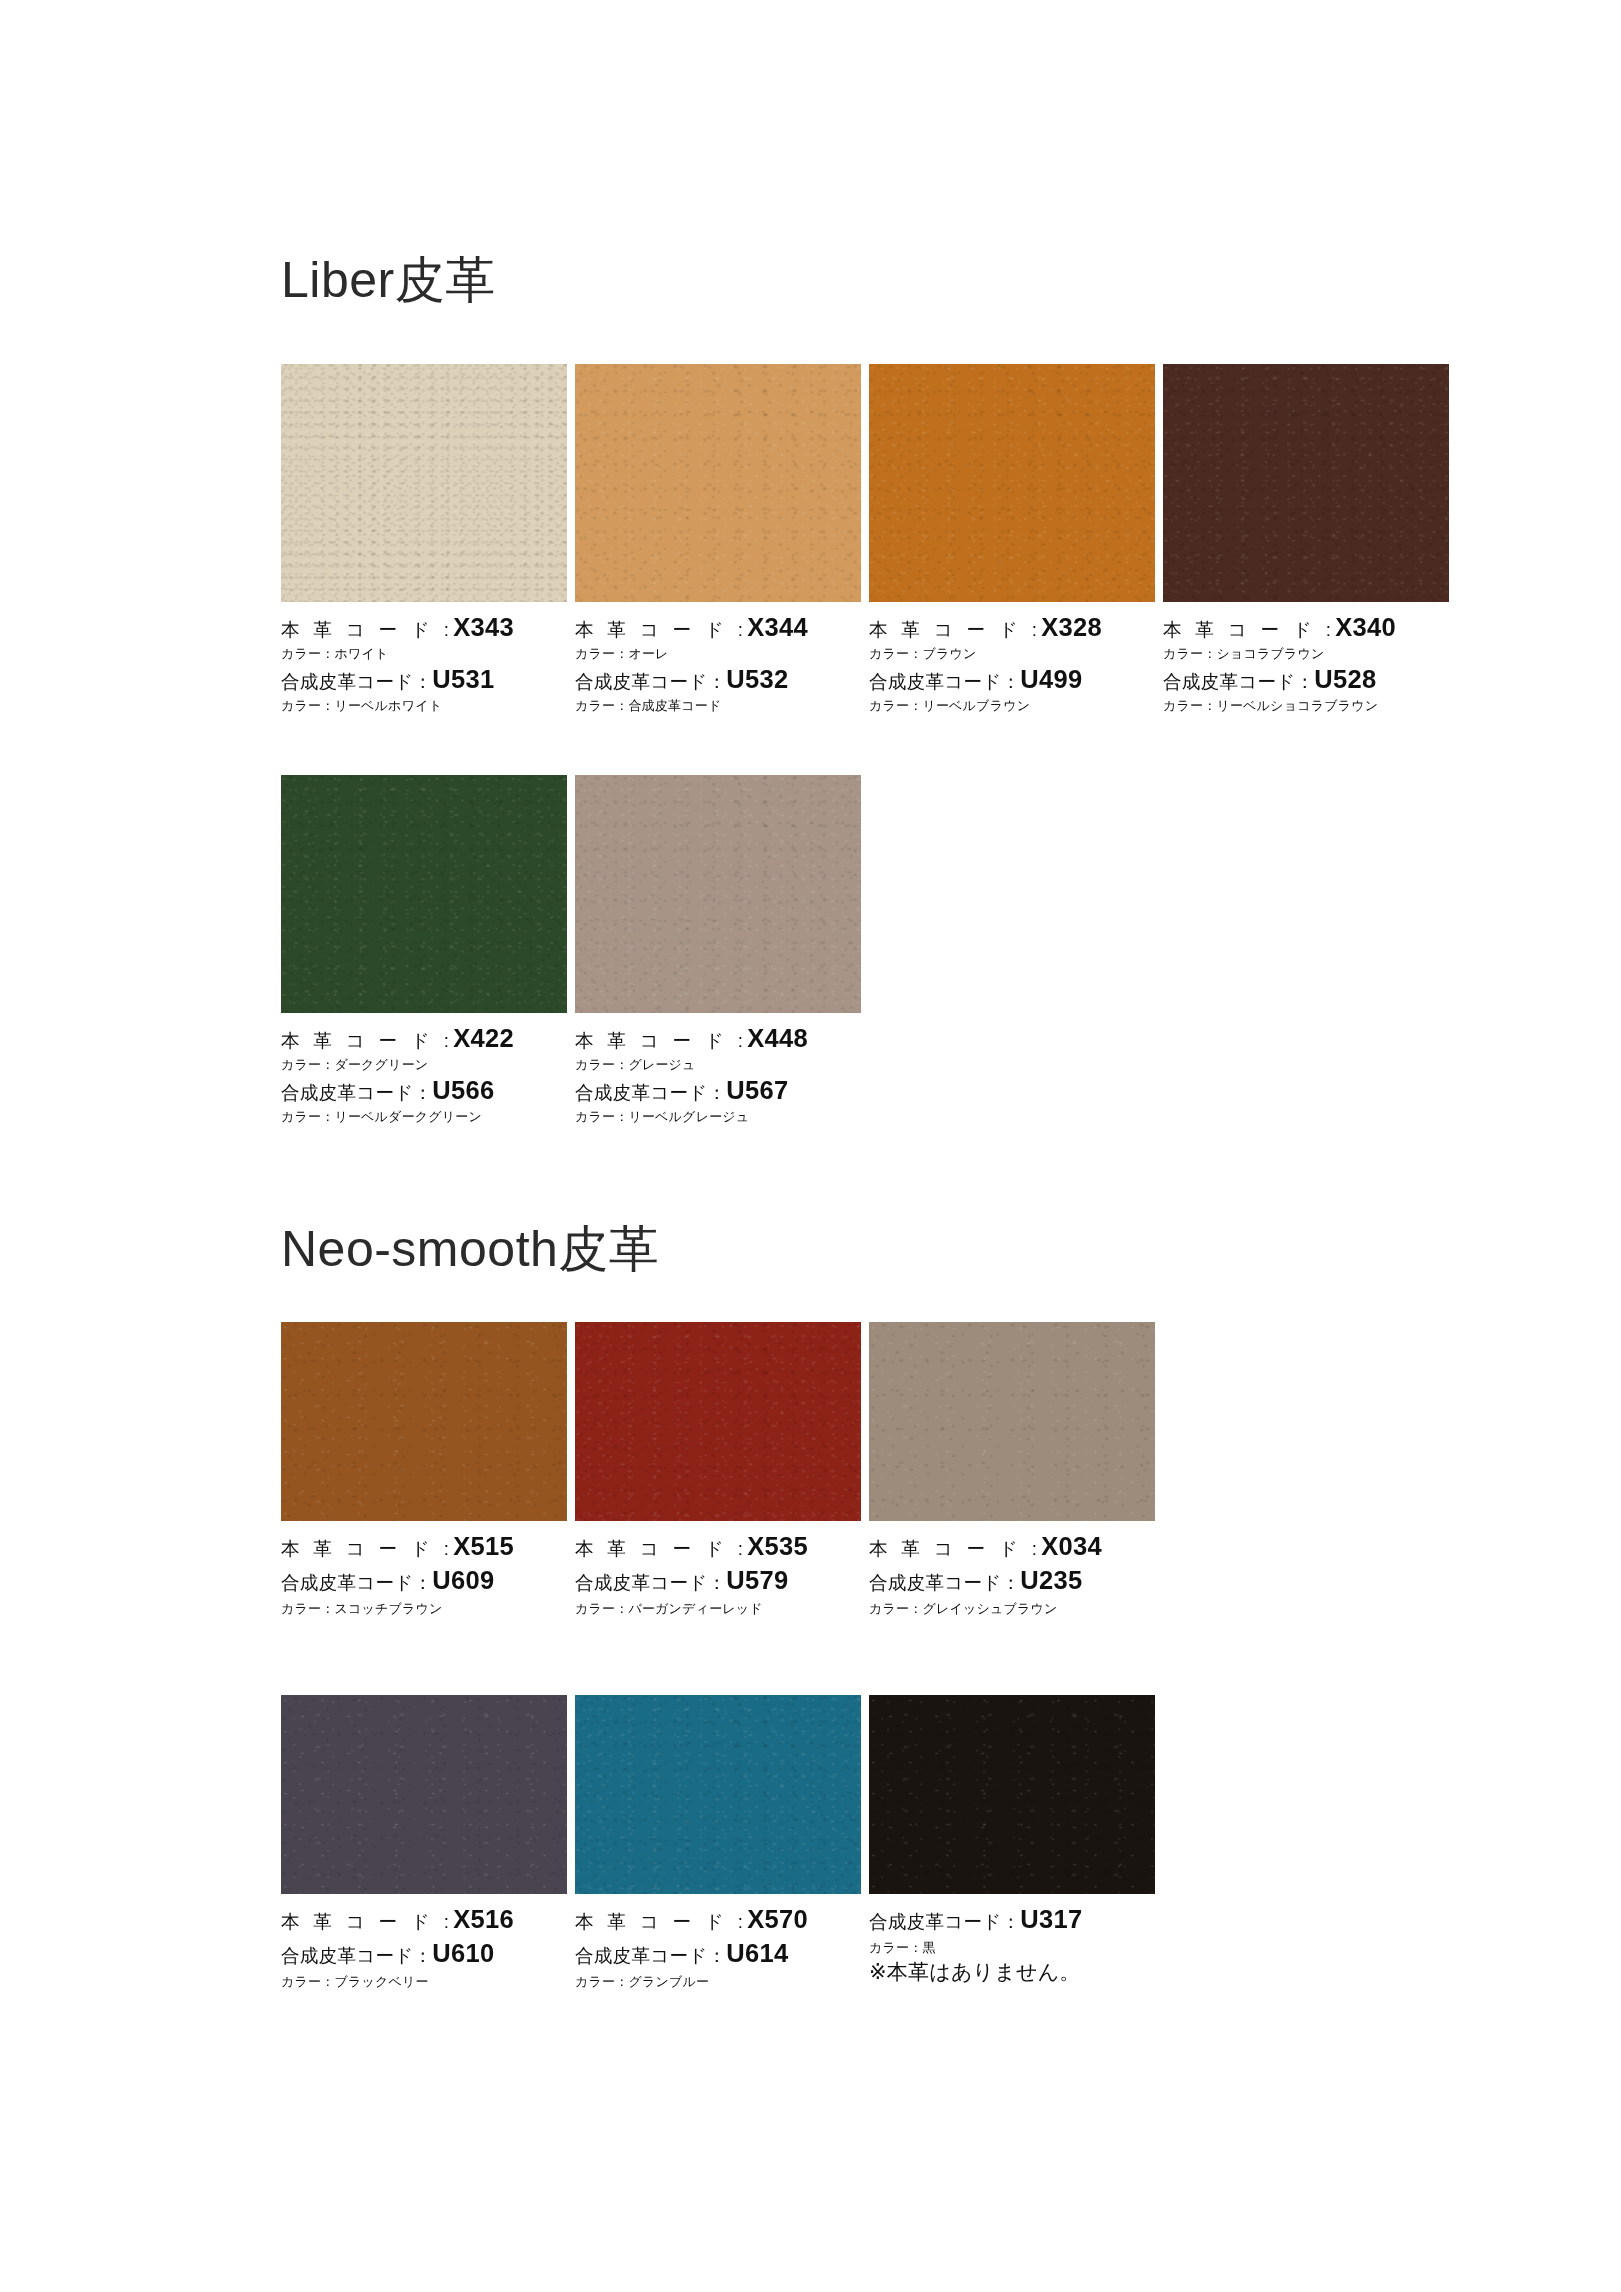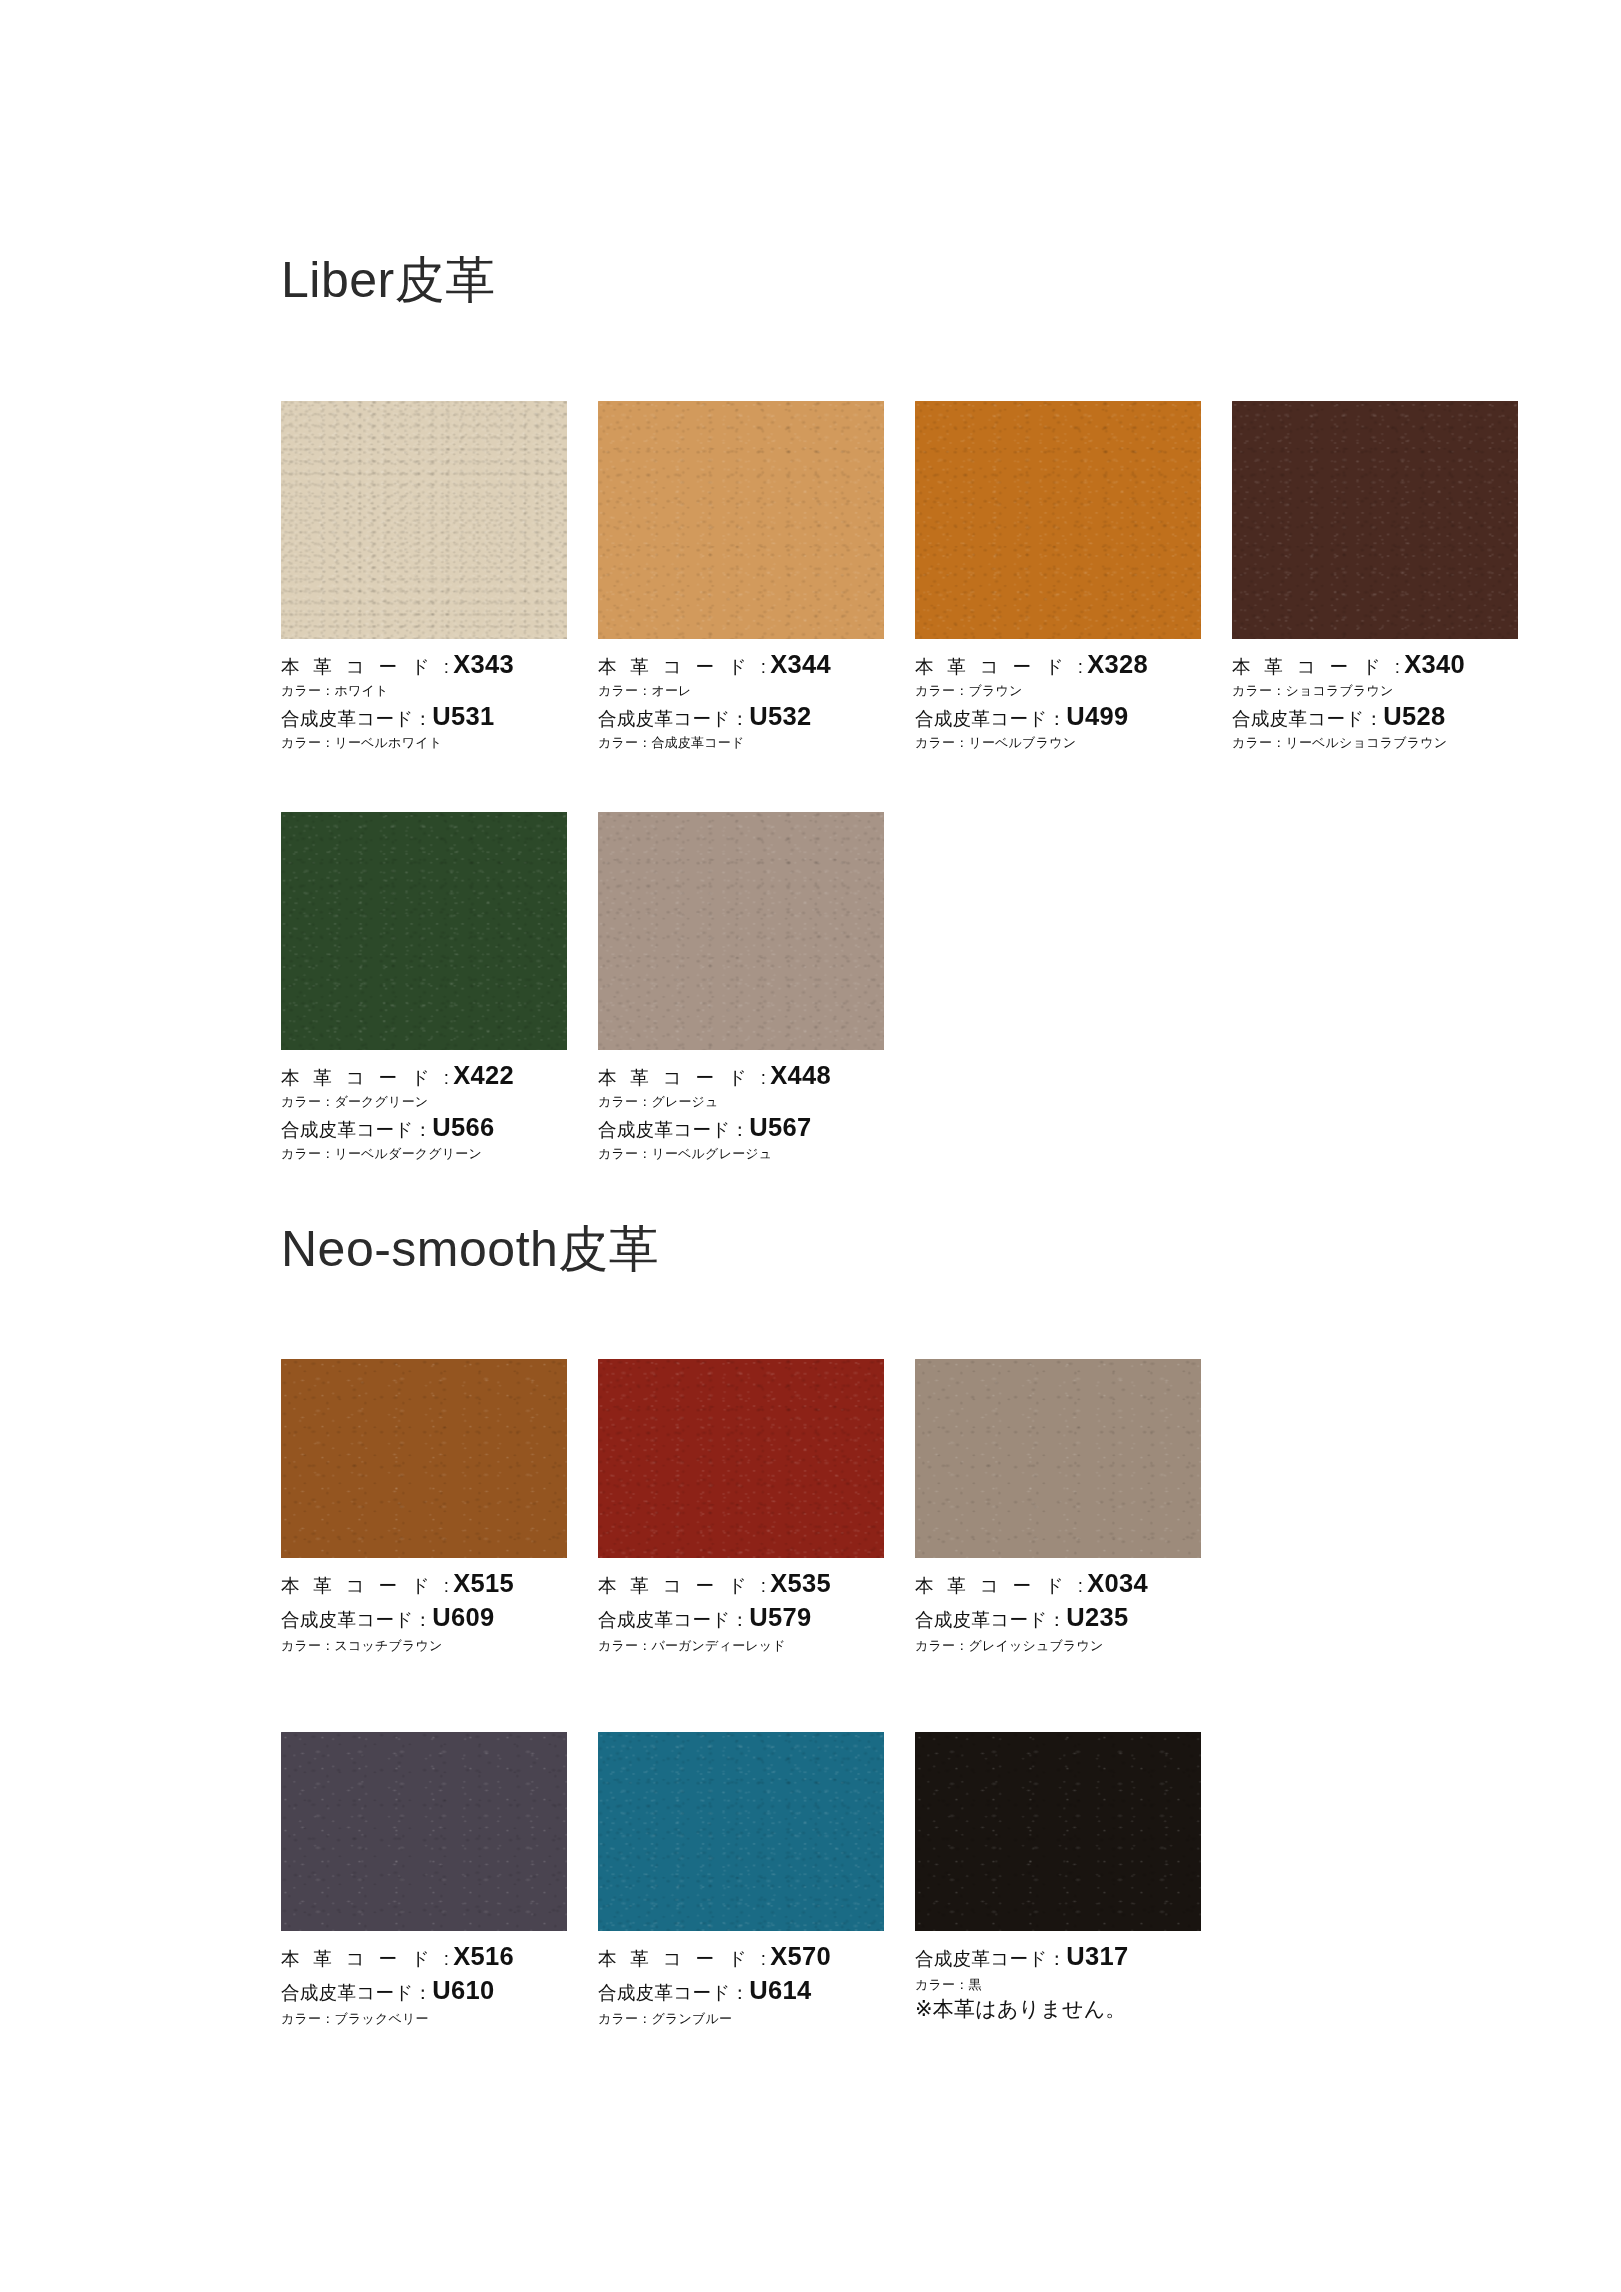--- a/index.html
+++ b/index.html
@@ -34,23 +34,22 @@
     font-family: "Liberation Sans", "DejaVu Sans", sans-serif;
   }
   .section-1-title { position: absolute; left: 281px; top: 253px; }
   .section-2-title { position: absolute; left: 281px; top: 1222px; }
 
   
   .grid {
     position: absolute;
     left: 281px;
     display: flex;
-    gap: 31px;
+    gap: 8px;
     width: 1189px;
-    margin-top: 37px;
   }
   .grid-r1 { top: 364px; }
   .grid-r2 { top: 775px; }
   .grid-r3 { top: 1322px; }
   .grid-r4 { top: 1695px; }
 
   .cell {
     width: 286px;
     flex: 0 0 286px;
   }

